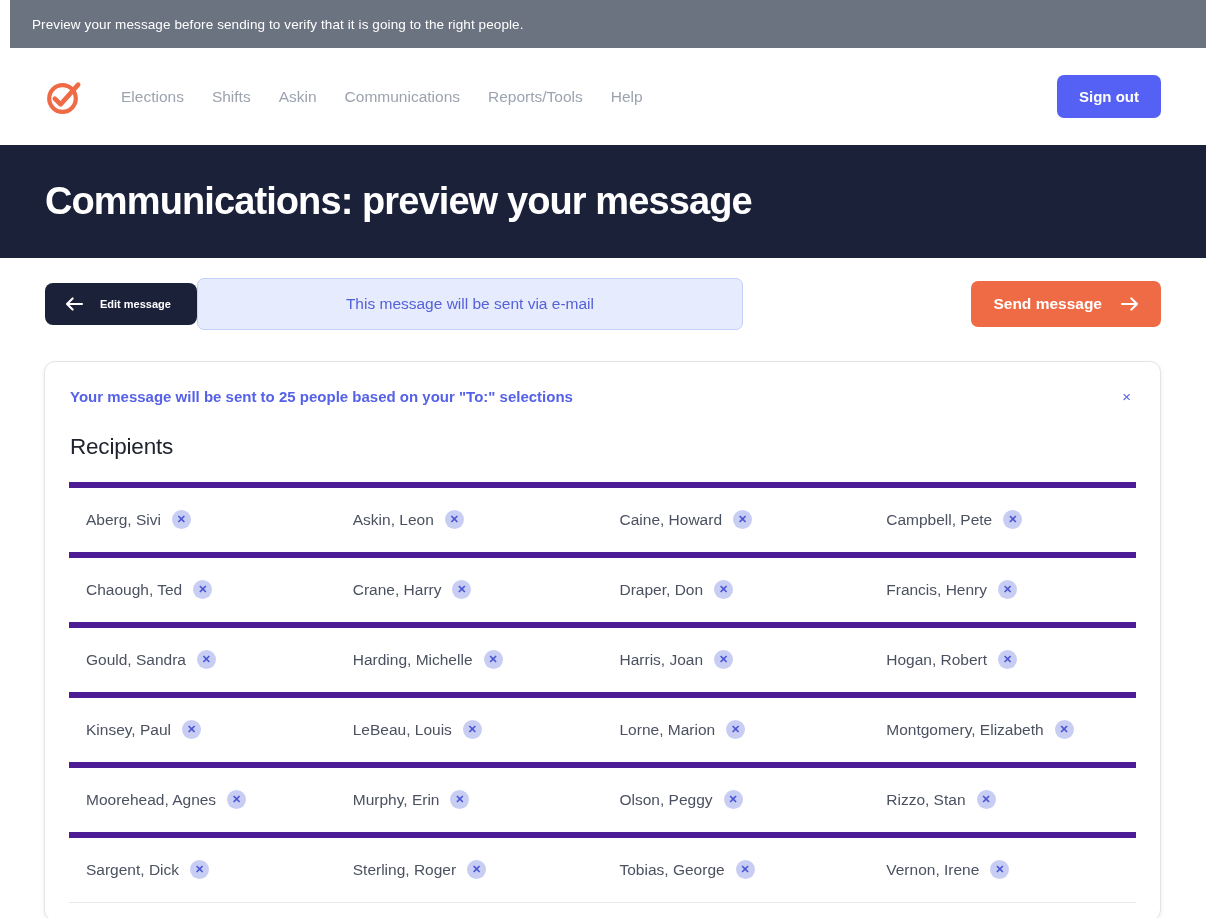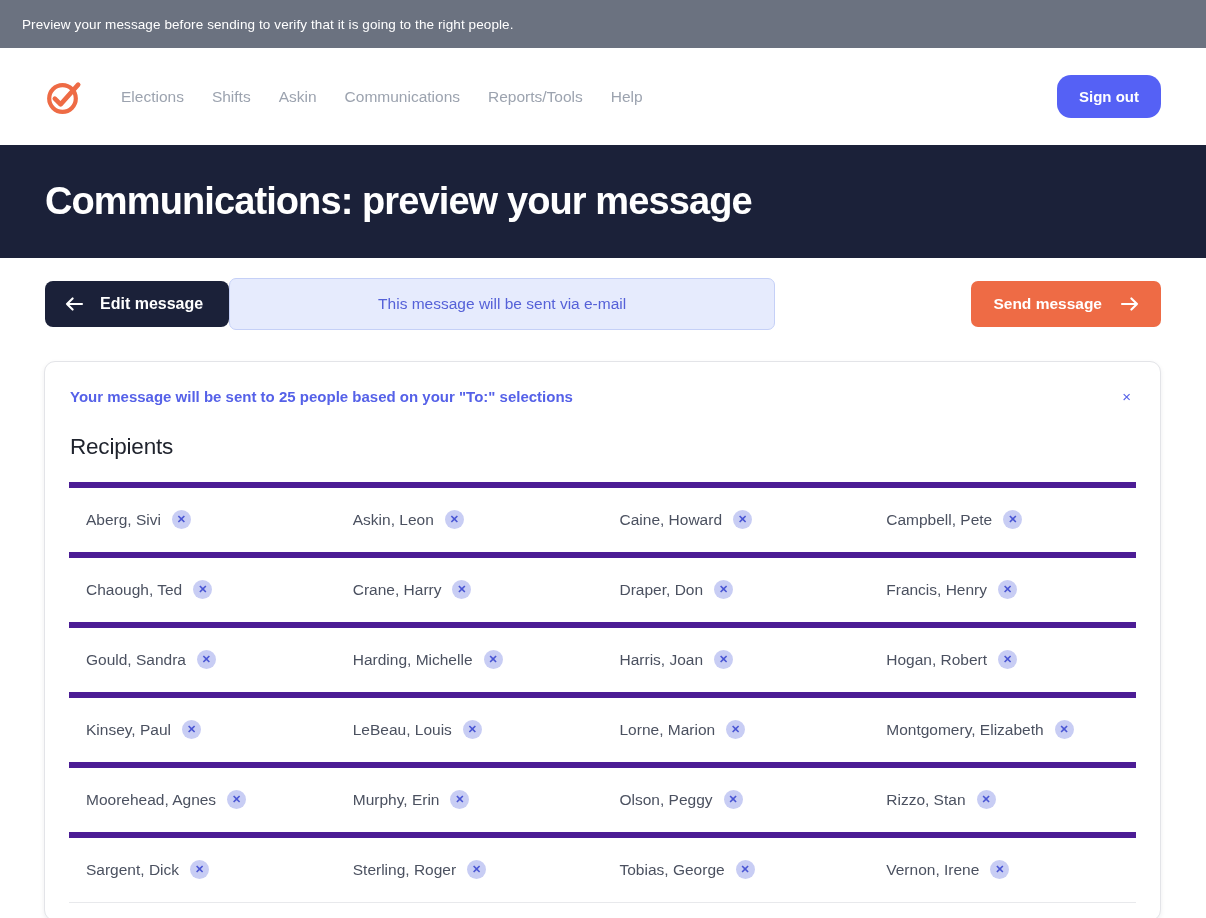--- a/index.html
+++ b/index.html
@@ -13,20 +13,21 @@
     -webkit-font-smoothing: antialiased;
   }
 
   
   .notice-bar {
     height: 48px;
     background: #6b7280;
     display: flex;
     align-items: center;
     padding: 0 22px;
+    margin-left: 10px;
   }
   .notice-bar .notice-text {
     color: #ffffff;
     font-size: 13.5px;
     font-weight: 400;
     letter-spacing: .1px;
   }
 
   
   .navbar {
@@ -67,21 +68,21 @@
     color: #9ca3af;
     text-decoration: none;
     white-space: nowrap;
     cursor: pointer;
   }
   .nav-spacer { flex: 1 1 auto; }
   .signout-btn {
     background: #5561f5;
     color: #ffffff;
     border: none;
-    border-radius: 14px;
+    border-radius: 7px;
     font-family: inherit;
     font-size: 15px;
     font-weight: bold;
     padding: 13px 22px;
     cursor: pointer;
     white-space: nowrap;
   }
 
   
   .hero {
@@ -104,21 +105,21 @@
     padding: 0 45px;
     display: flex;
     align-items: center;
   }
   .edit-btn {
     background: #1b2139;
     color: #ffffff;
     border: none;
     border-radius: 8px;
     font-family: inherit;
-    font-size: 16px;
+    font-size: 11px;
     font-weight: bold;
     padding: 14px 26px 14px 20px;
     display: flex;
     align-items: center;
     gap: 16px;
     cursor: pointer;
     white-space: nowrap;
   }
   .channel-note {
     width: 546px;

